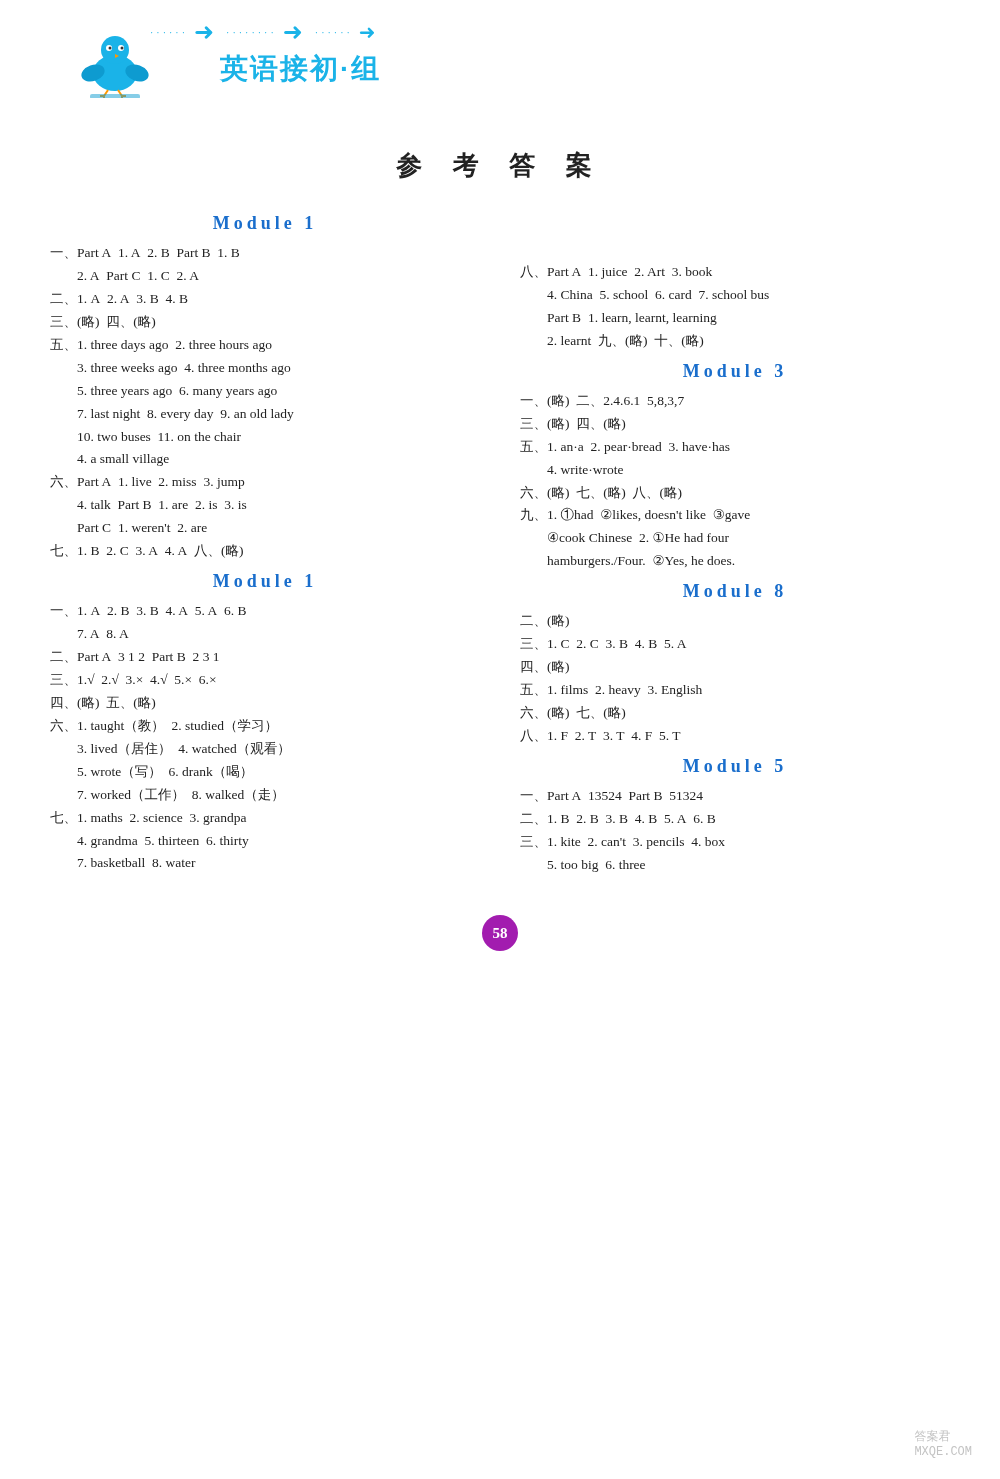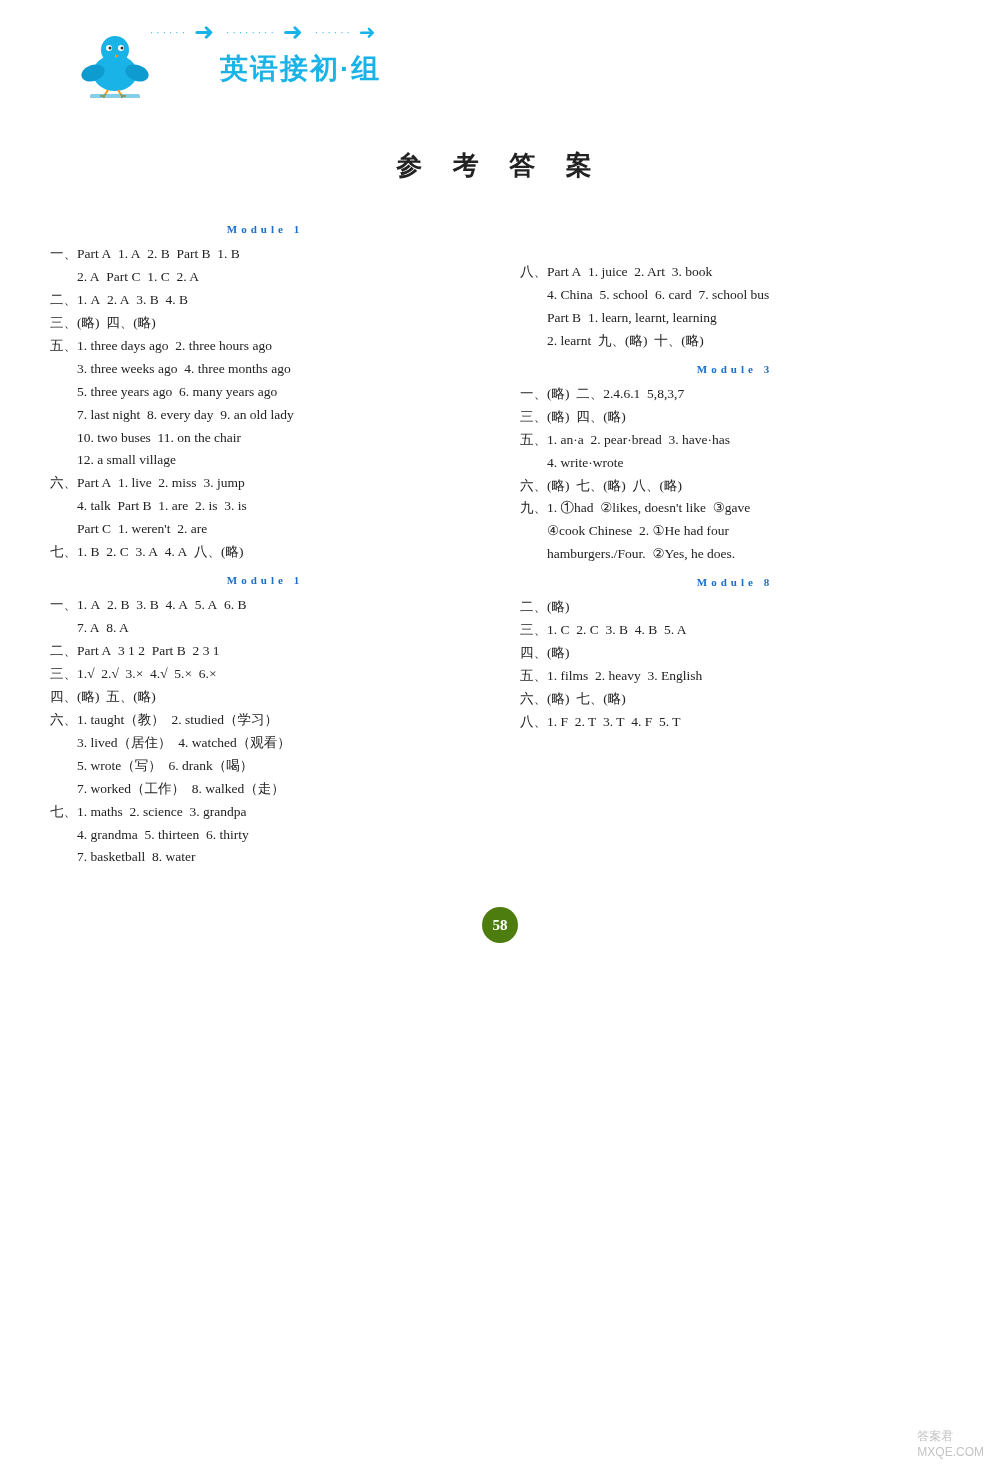--- a/index.html
+++ b/index.html
@@ -60,24 +60,23 @@
     }
     .col-right {
       width: 460px;
       padding-left: 20px;
     }
 
     
     .module-title {
       color: #1a6ecc;
       font-weight: bold;
-      font-size: 11px;
+      font-size: 18px;
       text-align: center;
       margin-bottom: 8px;
-      margin-top: 10px;
       letter-spacing: 4px;
     }
     .module-section {
       margin-bottom: 8px;
     }
     .module-section p {
       line-height: 1.7;
       font-size: 13.5px;
       color: #222;
     }
@@ -85,37 +84,37 @@
     
     .page-number {
       text-align: center;
       margin-top: 30px;
       margin-bottom: 10px;
     }
     .page-circle {
       display: inline-block;
       width: 36px;
       height: 36px;
-      background: #4d7c0f;
+      background: #a21caf;
       border-radius: 50%;
       color: #fff;
       font-size: 15px;
       line-height: 36px;
       text-align: center;
       font-weight: bold;
     }
 
     
     .watermark {
       position: absolute;
       bottom: 20px;
-      right: 16px;
+      right: 28px;
       color: #999;
       font-size: 13px;
-      font-family: Liberation Sans, sans-serif;
+      font-family: Liberation Mono, monospace;
       opacity: 0.7;
     }
     .watermark-top {
       font-size: 12px;
       color: #aaa;
     }
     .watermark-bottom {
       font-size: 12px;
       color: #aaa;
     }
@@ -184,21 +183,21 @@
       <div class="module-title">Module  1</div>
       <p>一、Part A&nbsp; 1. A&nbsp; 2. B&nbsp; Part B&nbsp; 1. B</p>
       <p style="text-indent:2em;">2. A&nbsp; Part C&nbsp; 1. C&nbsp; 2. A</p>
       <p>二、1. A&nbsp; 2. A&nbsp; 3. B&nbsp; 4. B</p>
       <p>三、(略)&nbsp; 四、(略)</p>
       <p>五、1. three days ago&nbsp; 2. three hours ago</p>
       <p style="text-indent:2em;">3. three weeks ago&nbsp; 4. three months ago</p>
       <p style="text-indent:2em;">5. three years ago&nbsp; 6. many years ago</p>
       <p style="text-indent:2em;">7. last night&nbsp; 8. every day&nbsp; 9. an old lady</p>
       <p style="text-indent:2em;">10. two buses&nbsp; 11. on the chair</p>
-      <p style="text-indent:2em;">12. a small village</p>
+      <p style="text-indent:2em;">4. a small village</p>
       <p>六、Part A&nbsp; 1. live&nbsp; 2. miss&nbsp; 3. jump</p>
       <p style="text-indent:2em;">4. talk&nbsp; Part B&nbsp; 1. are&nbsp; 2. is&nbsp; 3. is</p>
       <p style="text-indent:2em;">Part C&nbsp; 1. weren't&nbsp; 2. are</p>
       <p>七、1. B&nbsp; 2. C&nbsp; 3. A&nbsp; 4. A&nbsp; 八、(略)</p>
     </div>
 
     <div class="module-section">
       <div class="module-title">Module  1</div>
       <p>一、1. A&nbsp; 2. B&nbsp; 3. B&nbsp; 4. A&nbsp; 5. A&nbsp; 6. B</p>
       <p style="text-indent:2em;">7. A&nbsp; 8. A</p>
@@ -240,20 +239,27 @@
     <div class="module-section">
       <div class="module-title">Module  8</div>
       <p>二、(略)</p>
       <p>三、1. C&nbsp; 2. C&nbsp; 3. B&nbsp; 4. B&nbsp; 5. A</p>
       <p>四、(略)</p>
       <p>五、1. films&nbsp; 2. heavy&nbsp; 3. English</p>
       <p>六、(略)&nbsp; 七、(略)</p>
       <p>八、1. F&nbsp; 2. T&nbsp; 3. T&nbsp; 4. F&nbsp; 5. T</p>
     </div>
 
+    <div class="module-section">
+      <div class="module-title">Module  5</div>
+      <p>一、Part A&nbsp; 13524&nbsp; Part B&nbsp; 51324</p>
+      <p>二、1. B&nbsp; 2. B&nbsp; 3. B&nbsp; 4. B&nbsp; 5. A&nbsp; 6. B</p>
+      <p>三、1. kite&nbsp; 2. can't&nbsp; 3. pencils&nbsp; 4. box</p>
+      <p style="text-indent:2em;">5. too big&nbsp; 6. three</p>
+    </div>
 
   </div>
 </div>
 
 <div class="page-number">
   <span class="page-circle">58</span>
 </div>
 
 <div class="watermark">
   <div class="watermark-top">答案君</div>

